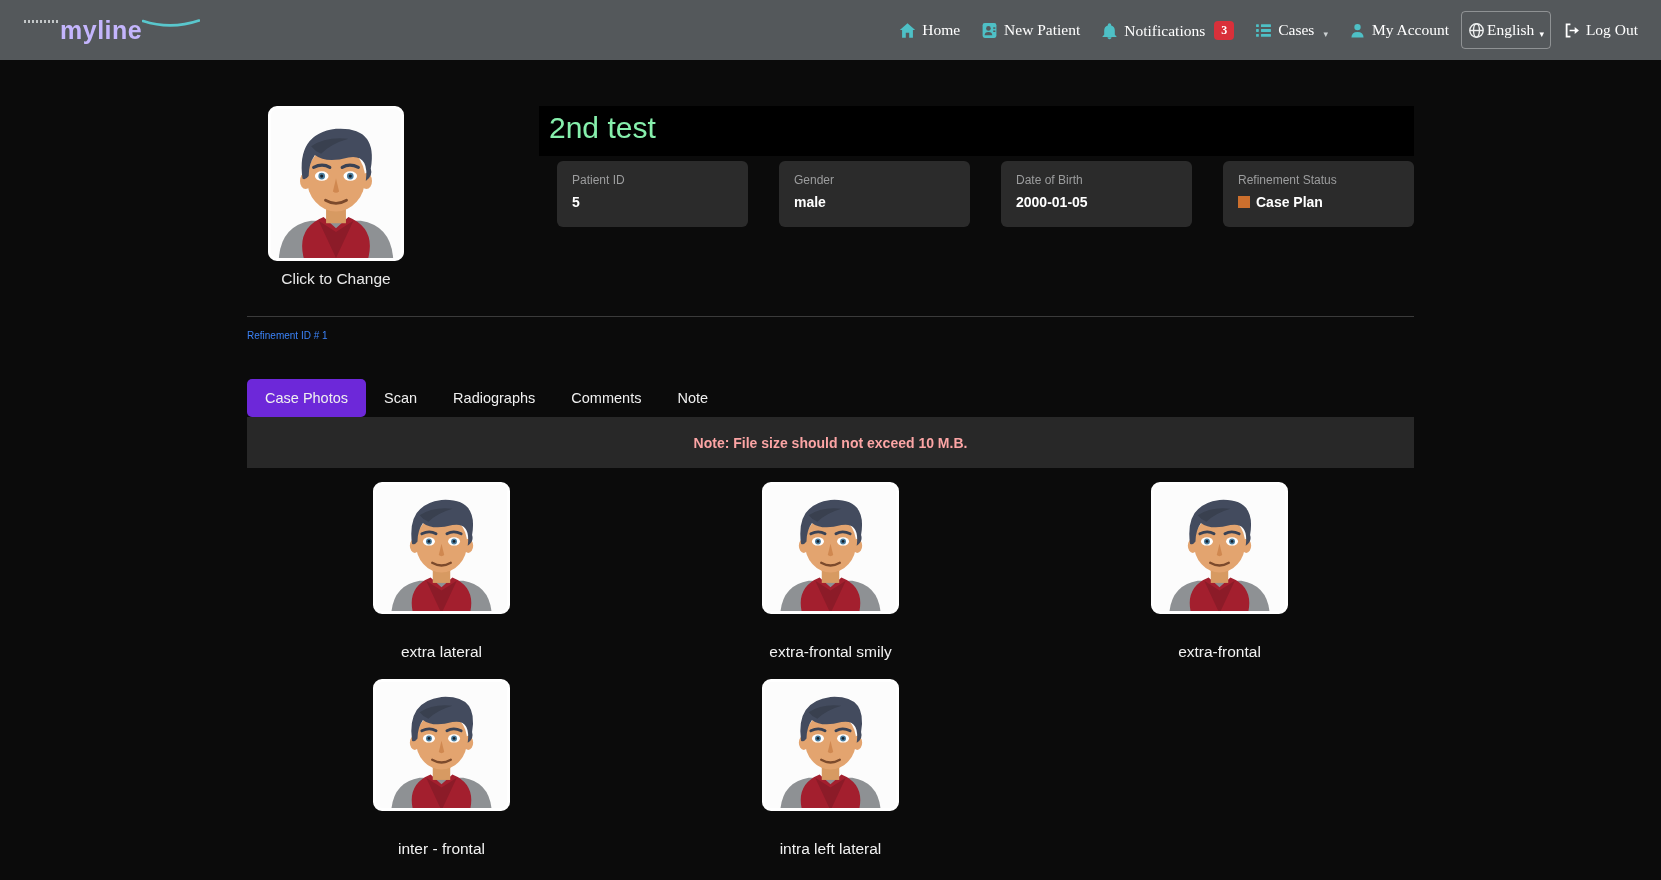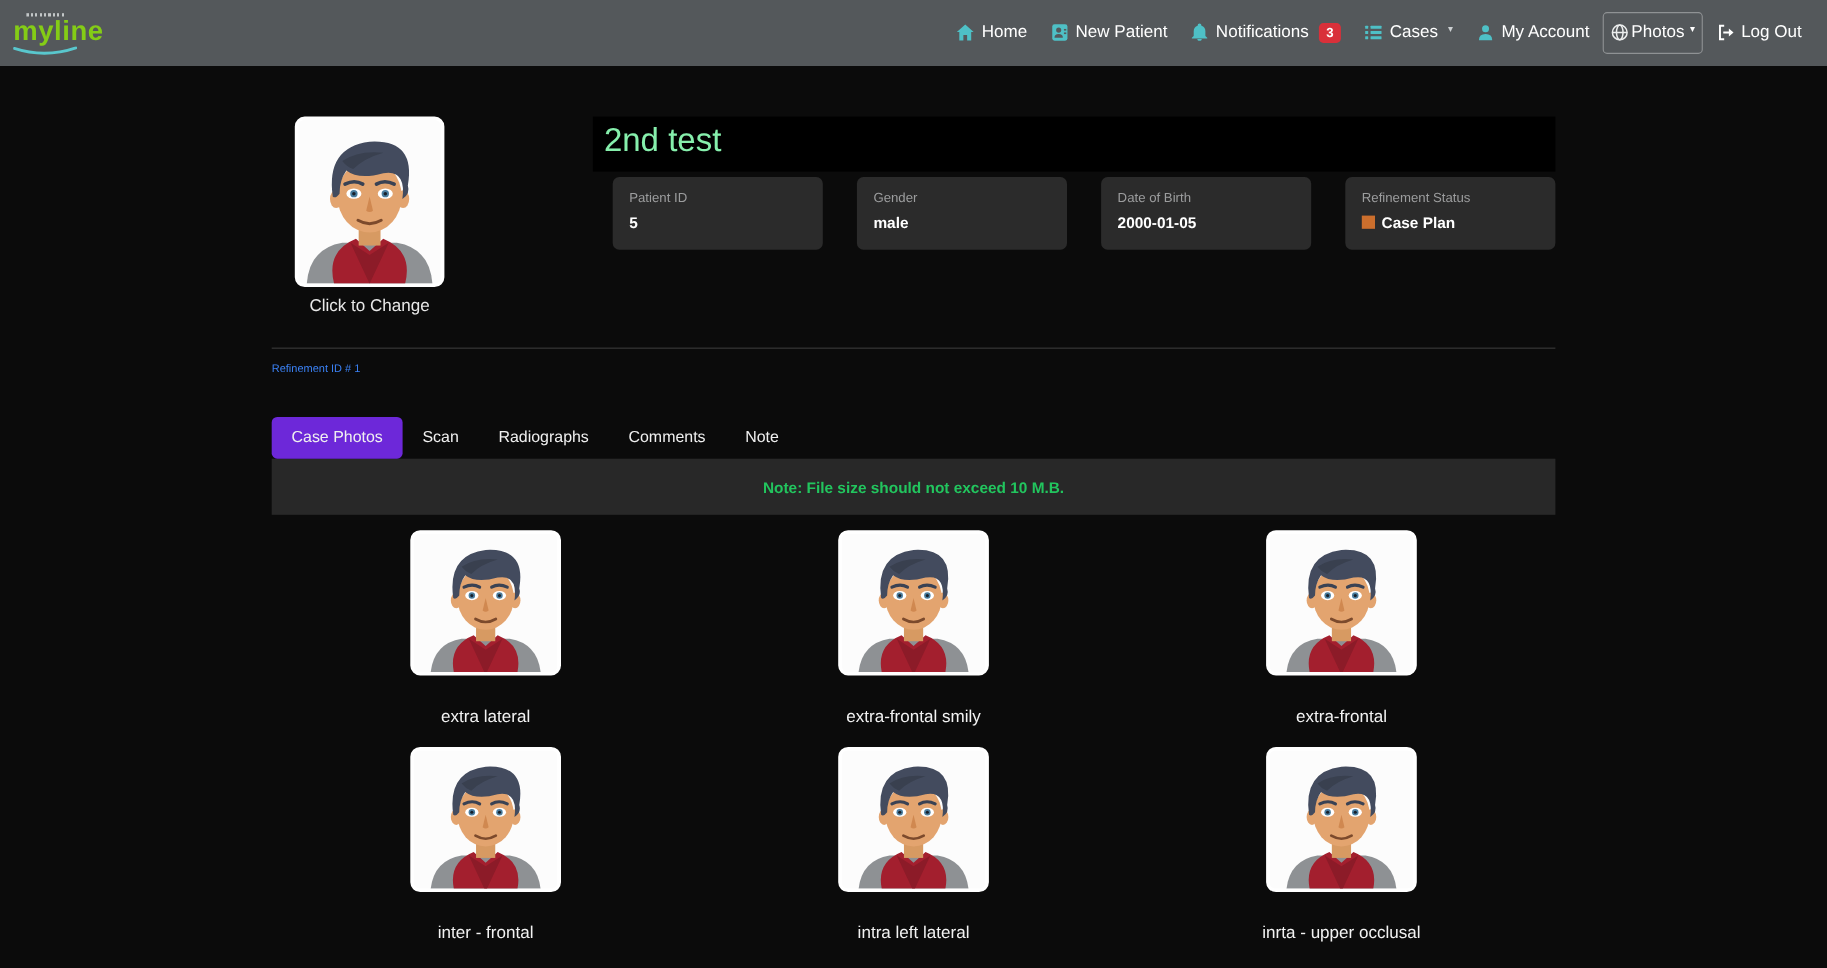--- a/index.html
+++ b/index.html
@@ -2,29 +2,29 @@
 <html><head>
 <meta charset="utf-8">
 <style>
   * { margin:0; padding:0; box-sizing:border-box; }
   html,body { width:1661px; height:880px; overflow:hidden; background:#0b0b0b;
               font-family:"Liberation Sans", sans-serif; }
 
   
   .navbar { height:60px; background:#54585b; display:flex; align-items:center;
             justify-content:space-between; padding:0 14px 0 12px; }
-  .logo { display:flex; flex-direction:column; color:#84cc16; line-height:1; cursor:pointer;text-align:right; }
+  .logo { display:flex; flex-direction:row; color:#c4b5fd; line-height:1; cursor:pointer;text-align:right; }
   .logo-marks { width:36px; height:3px; margin:2px 0 1px 12px; opacity:.85;
     background:repeating-linear-gradient(90deg,#d6dadb 0 2px, transparent 2px 4px); }
   .logo-text { font-size:25px; font-weight:bold; letter-spacing:.5px; }
   .logo-swoosh { margin-top:1px; }
 
   .nav { display:flex; align-items:center; gap:3px; }
-  .nav-item { display:flex; align-items:flex-start; gap:6px; color:#fff; font-size:15.5px;
-              padding:6px 9px; cursor:pointer; white-space:nowrap; }
+  .nav-item { display:flex; align-items:flex-end; gap:6px; color:#fff; font-size:15.5px;
+              padding:6px 9px; cursor:pointer; white-space:nowrap;font-family:Liberation Serif, serif; }
   .nav-icon { width:17px; height:17px; fill:#4ec0c6; flex:none; }
   .nav-icon.stroke { fill:none; stroke:#eceeee; stroke-width:1.3; }
   .badge { background:#d9303a; color:#fff; font-size:12px; font-weight:bold;
            padding:2px 7px; border-radius:4px; margin-left:3px; }
   .caret { font-size:9px; color:#ccd0d2; margin-left:3px; }
   .nav-item.lang { border:1px solid rgba(255,255,255,.35); border-radius:4px;
                    padding:9px 6px; gap:2px; }
   .nav-item.lang .caret { color:#fff; }
 
   
@@ -46,21 +46,21 @@
 
   .divider { border:none; border-top:1px solid #3b3b3b; margin-top:14px; }
   .refinement-id { color:#3b82f6; font-size:10px; margin-top:13px; }
 
   
   .tabs { display:flex; margin-top:38px; }
   .tab { color:#f0f0f0; font-size:14.5px; padding:11px 18px; cursor:pointer;
          border-radius:5px 5px 0 0; }
   .tab.active { background:#6d28d9; border-radius:5px; }
   .note-bar { background:#282828; height:51px; display:flex; align-items:center;
-              justify-content:center; color:#22c55e; font-weight:bold; font-size:14px; }
+              justify-content:center; color:#fca5a5; font-weight:bold; font-size:14px; }
 
   
   .photo-grid { display:grid; grid-template-columns:repeat(3,1fr); row-gap:18px;
                 margin-top:14px; }
   .photo-cell { display:flex; flex-direction:column; align-items:center; }
   .thumb { width:137px; height:132px; background:#fff; border:3px solid #fff;
            border-radius:9px; overflow:hidden; cursor:pointer; }
   .photo-label { color:#f2f2f2; font-size:15.5px; margin-top:29px;text-align:right; }
 
   .avatar-svg { width:100%; height:100%; display:block; }
@@ -150,21 +150,21 @@
       </svg>
       <span>My Account</span>
     </div>
 
     <div class="nav-item lang">
       <svg class="nav-icon stroke" viewBox="0 0 16 16">
         <circle cx="8" cy="8" r="6.3"></circle>
         <ellipse cx="8" cy="8" rx="2.8" ry="6.3"></ellipse>
         <path d="M1.7 8 H14.3"></path>
       </svg>
-      <span>Photos</span>
+      <span>English</span>
       <span class="caret">▾</span>
     </div>
 
     <div class="nav-item">
       <svg class="nav-icon" viewBox="0 0 16 16">
         <path d="M7 2.2 H3.4 V13.8 H7" fill="none" stroke="#ffffff" stroke-width="1.7"></path>
         <path d="M6.2 7.2 H11 V4.6 L15 8 L11 11.4 V8.8 H6.2 Z" fill="#ffffff"></path>
       </svg>
       <span>Log Out</span>
     </div>
@@ -254,22 +254,14 @@
       <div class="photo-label">inter - frontal</div>
     </div>
     <div class="photo-cell">
       <div class="thumb">
         <svg class="avatar-svg">
             <use href="#avatar-boy"></use>
           </svg>
       </div>
       <div class="photo-label">intra left lateral</div>
     </div>
-    <div class="photo-cell">
-      <div class="thumb">
-        <svg class="avatar-svg">
-            <use href="#avatar-boy"></use>
-          </svg>
-      </div>
-      <div class="photo-label">inrta - upper occlusal</div>
-    </div>
   </div>
 </div>
 
 </body></html>

